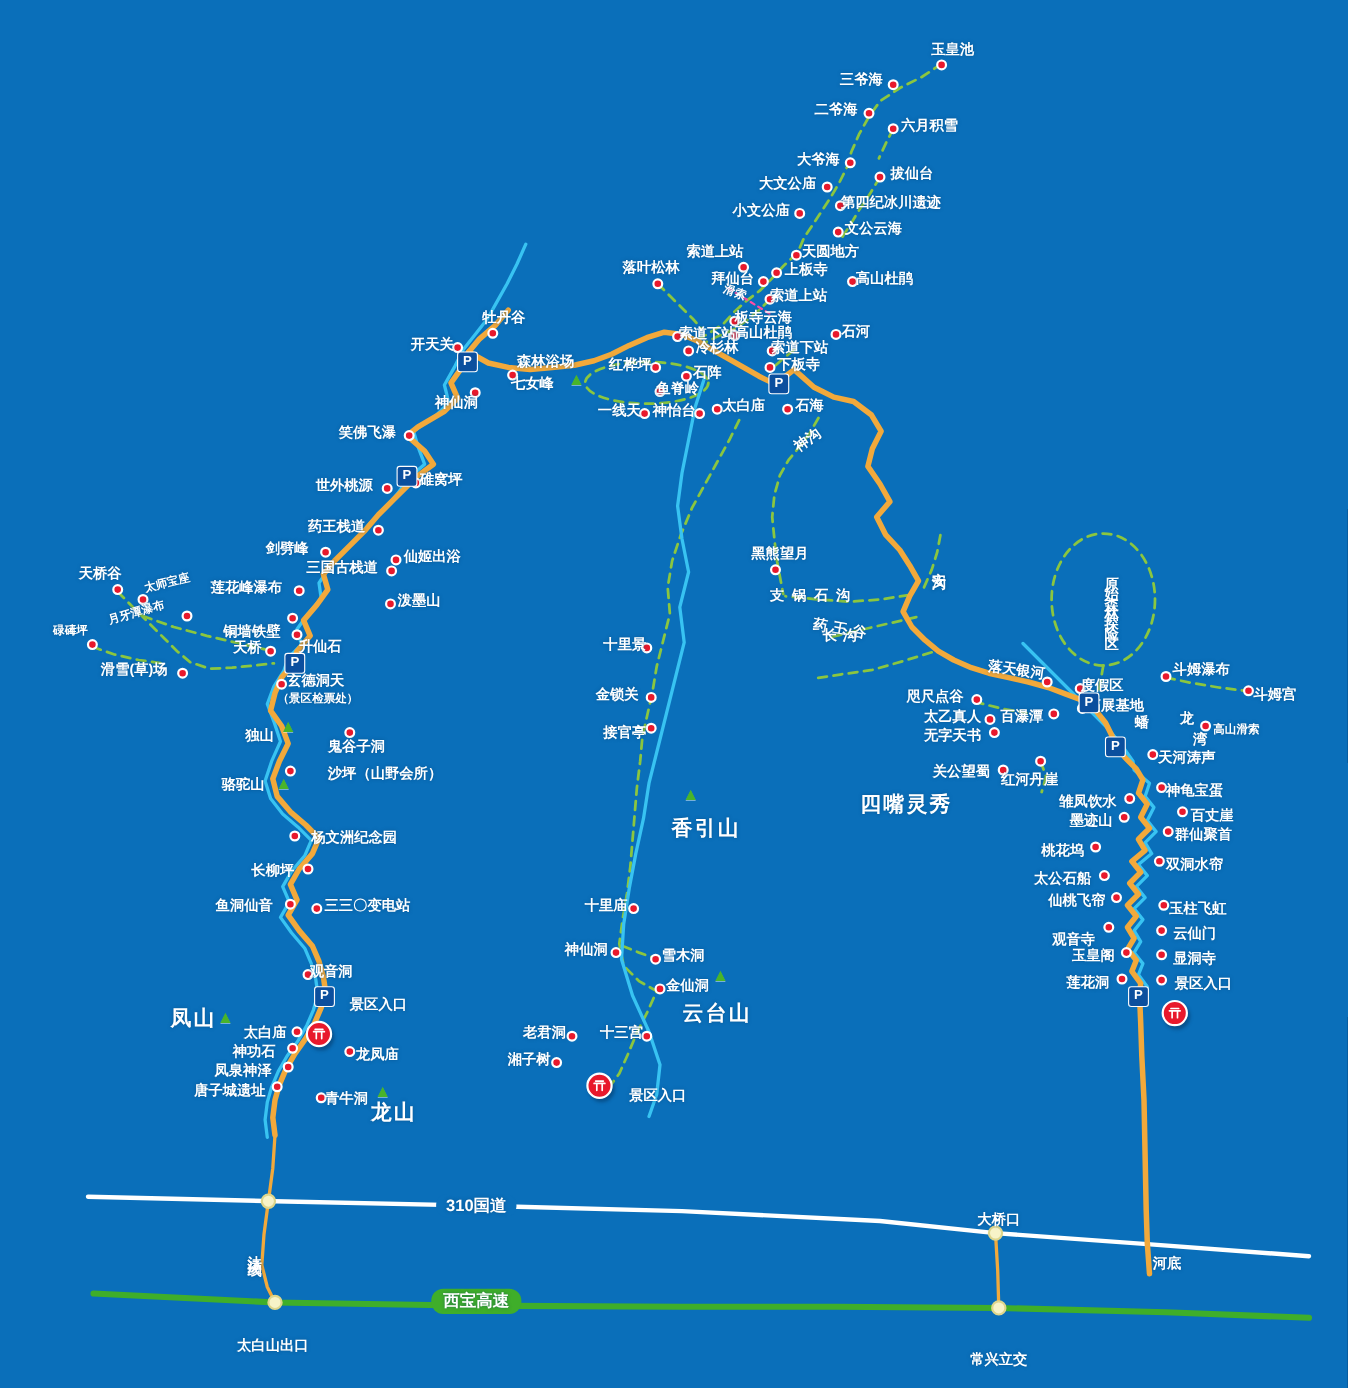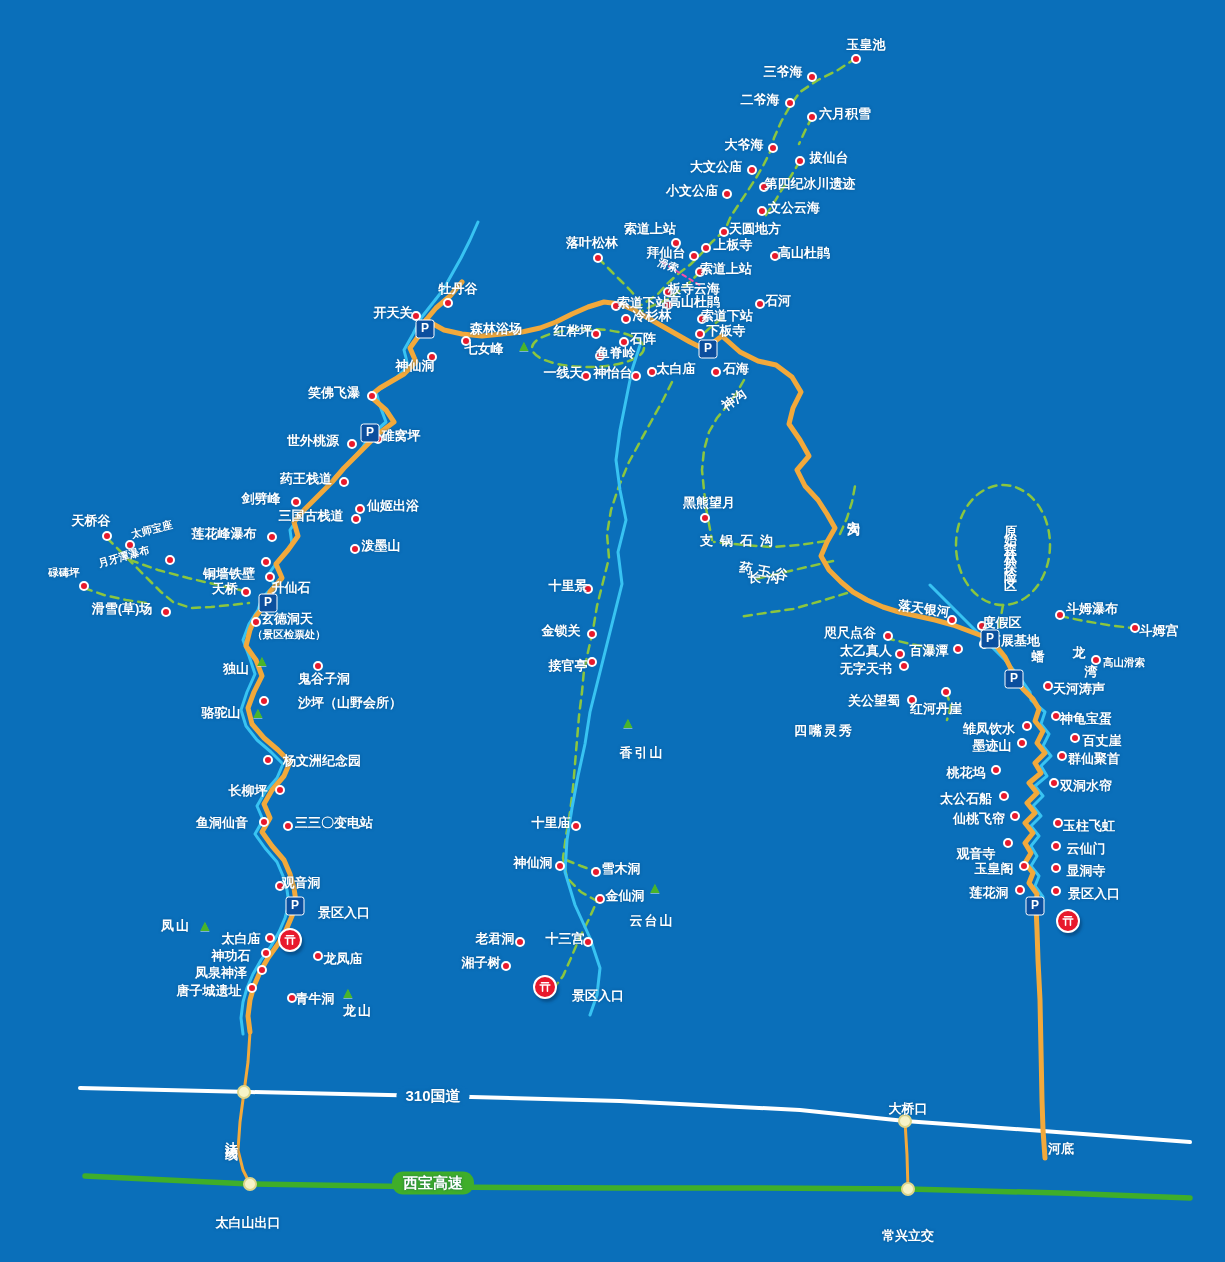--- a/index.html
+++ b/index.html
@@ -4,21 +4,21 @@
 <style>
   html,body{margin:0;padding:0;background:#06508c;}
   .map{position:relative;width:1225px;height:1262px;background:#0a6fba;overflow:hidden;
        font-family:"Liberation Sans",sans-serif;}
   .map svg.paths{position:absolute;left:0;top:0;width:100%;height:100%;}
   .title{position:absolute;left:58px;top:62px;color:#ffffff;font-size:44px;font-weight:bold;
          letter-spacing:6px;white-space:nowrap;}
   .lbl{position:absolute;color:#ffffff;font-size:13px;font-weight:bold;white-space:nowrap;
        transform:translate(-50%,-50%);text-shadow:0 0 3px rgba(4,62,110,.55);z-index:5;}
   .lbl.sm{font-size:10.5px;font-weight:bold;}
-  .lbl.lg{font-size:13px;letter-spacing:2px;}
+  .lbl.lg{font-size:19px;letter-spacing:2px;}
   .lbl.v{writing-mode:vertical-rl;}
   .lbl.pill310{background:#0a6fba;padding:1px 9px;border-radius:10px;font-size:15px;z-index:6;}
   .lbl.pillexp{background:#3fae2a;padding:2px 11px;border-radius:11px;font-size:15px;z-index:6;}
   .dot{position:absolute;width:10px;height:10px;border-radius:50%;background:#e8192c;
        border:2px solid #ffffff;box-sizing:border-box;transform:translate(-50%,-50%);z-index:4;}
   .park{position:absolute;width:17px;height:17px;background:#0b4f9e;border:1.5px solid #ffffff;
         border-radius:3px;color:#ffffff;font-size:12px;font-weight:bold;line-height:15px;
         text-align:center;transform:translate(-50%,-50%);z-index:6;}
   .mtn{position:absolute;color:#49b42a;font-size:16px;transform:translate(-50%,-50%);
        text-shadow:0 1px 0 rgba(255,255,255,.45);z-index:4;}

